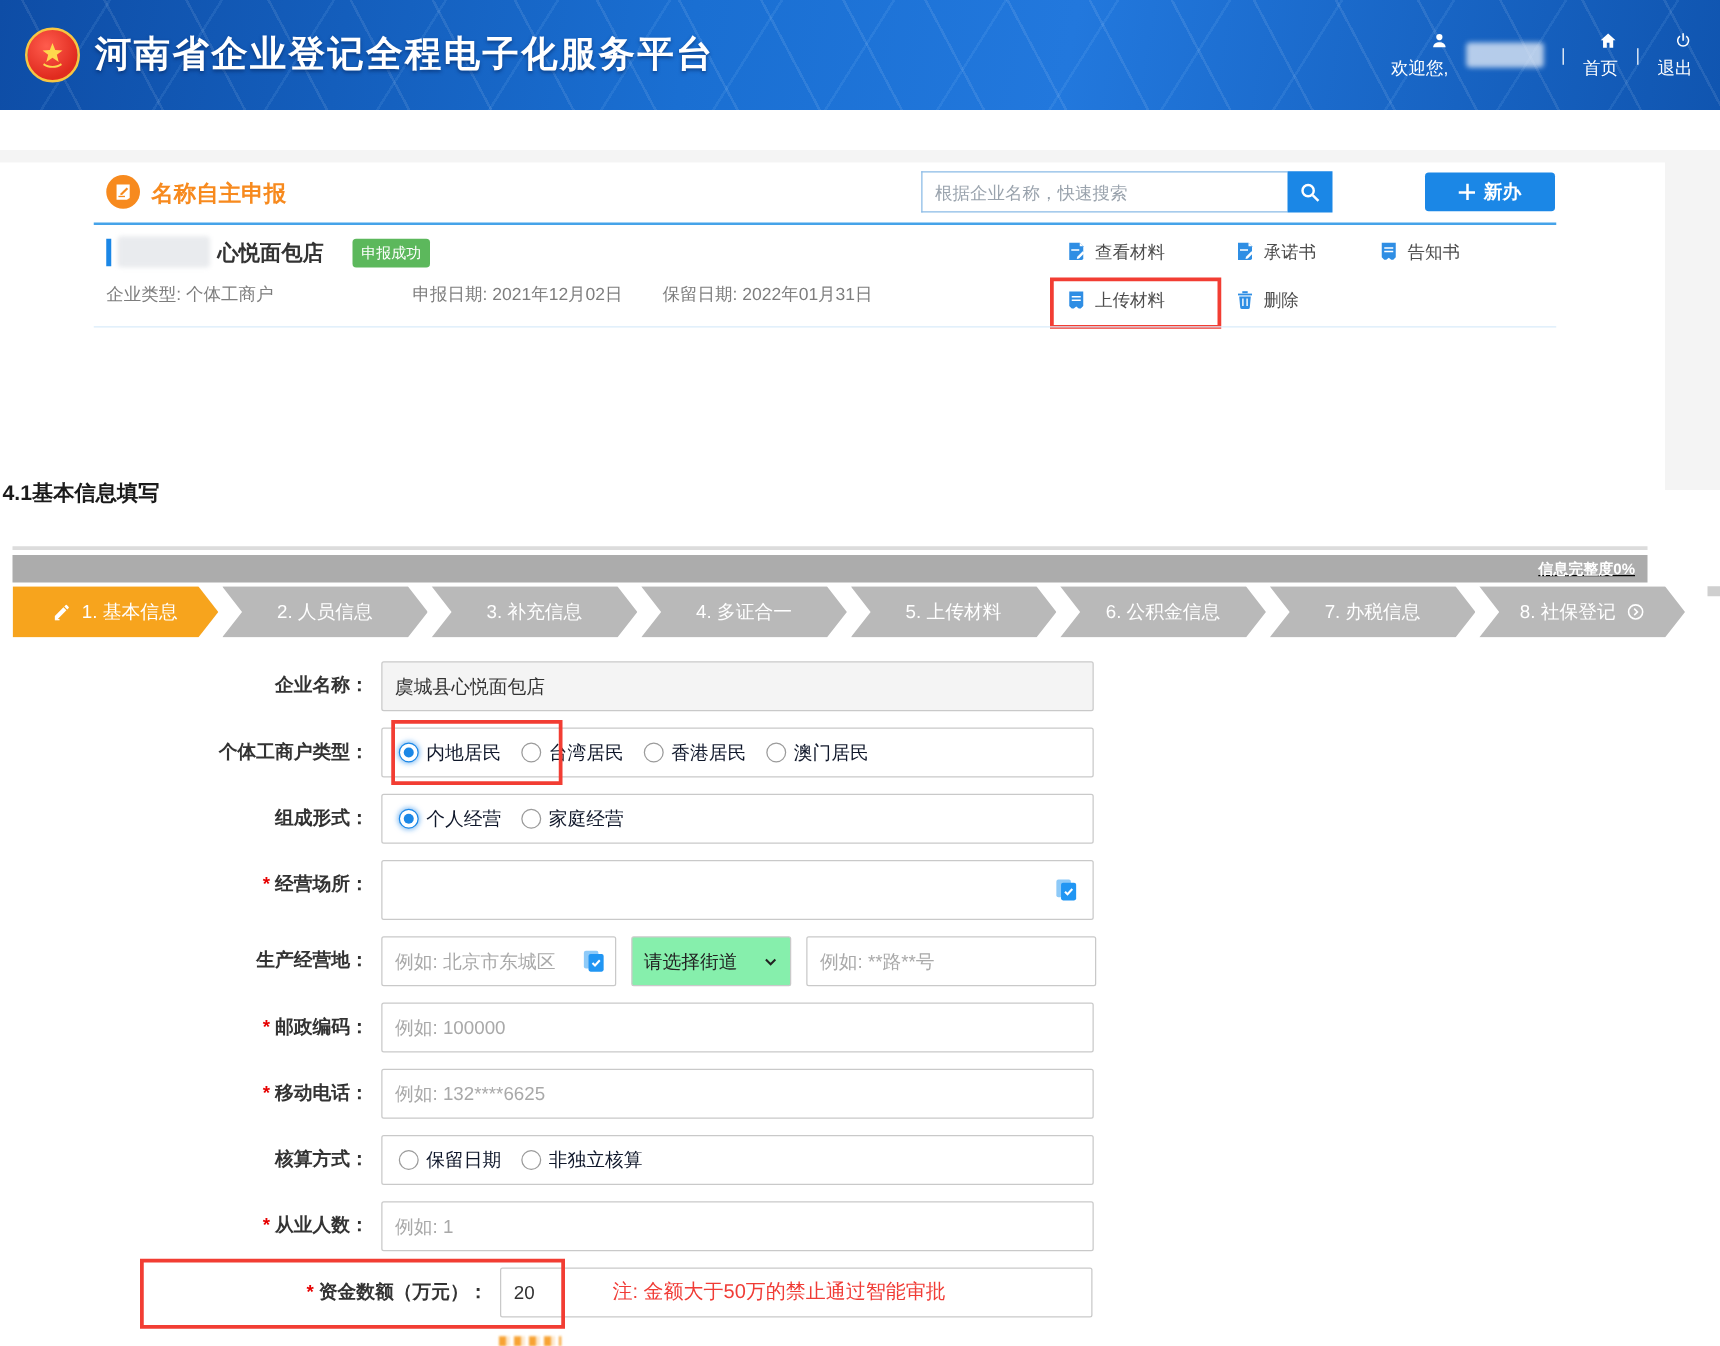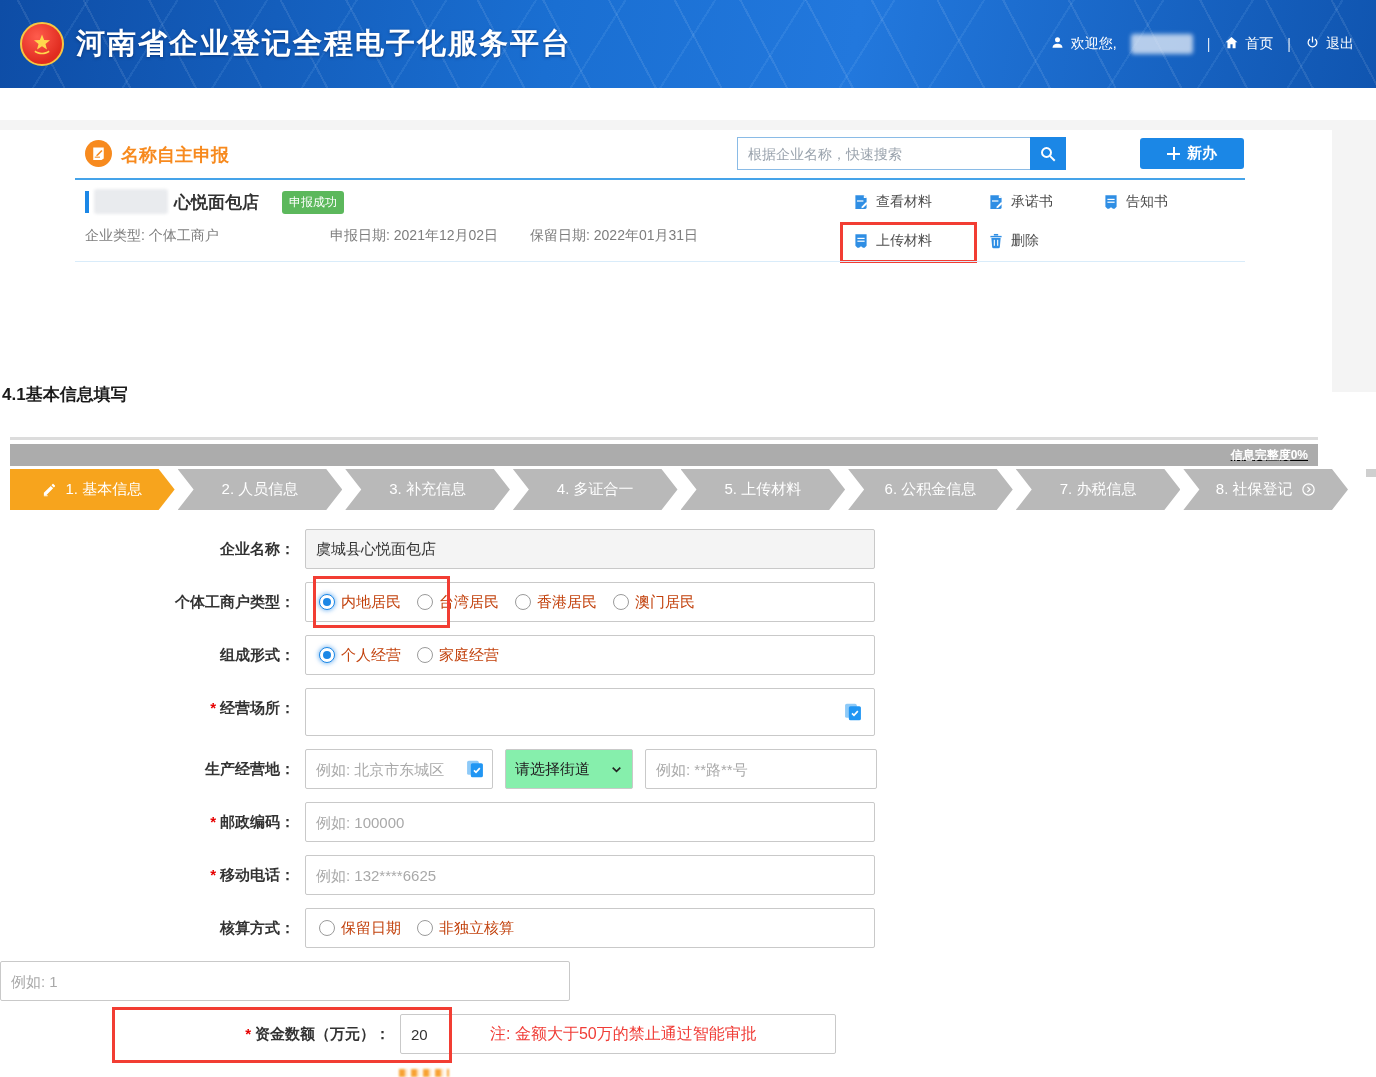--- a/index.html
+++ b/index.html
@@ -17,21 +17,21 @@
       repeating-linear-gradient(-58deg, transparent 0 74px, rgba(160,210,255,.10) 74px 76px);
     }
   .emblem { position:relative; width:44px; height:44px; margin-left:20px; border-radius:50%;
     background:radial-gradient(circle at 38% 32%, #ff5c4d, #e02b1f 70%); border:2px solid #f7c642;
     display:flex; align-items:center; justify-content:center; flex:0 0 auto; }
   .emblem svg { width:26px; height:26px; }
   .hdr-title { position:relative; color:#fff; font-size:29px; font-weight:bold; letter-spacing:2px;
     margin-left:12px; text-shadow:0 1px 3px rgba(0,30,80,.55); }
   .hdr-right { position:absolute; right:22px; top:0; height:88px; display:flex; align-items:center;
     gap:14px; color:#fff; font-size:14px; }
-  .hdr-link { display:flex; align-items:flex-start; gap:6px; color:#fff; cursor:pointer; }
+  .hdr-link { display:flex; align-items:flex-end; gap:6px; color:#fff; cursor:pointer;flex-direction:column; }
   .hdr-right svg { width:15px; height:15px; fill:#fff; }
   .hdr-divider { opacity:.85; }
   .blur-name { width:62px; height:20px; border-radius:3px; background:rgba(235,240,248,.75); filter:blur(2px); }
 
   
   .band { position:absolute; left:0; top:88px; width:1376px; height:272px; background:#f4f4f4;margin-top:32px; }
   .card { position:absolute; left:0; top:10px; width:1332px; height:262px; background:#fff; }
   .sec-icon { position:absolute; left:85px; top:10px; width:27px; height:27px; border-radius:50%;
     background:#f78a1e; display:flex; align-items:center; justify-content:center; }
   .sec-icon svg { width:15px; height:15px; fill:#fff; }
@@ -52,21 +52,21 @@
   .plus::after { left:0; top:5.5px; width:13px; height:2px; }
   .blue-underline { position:absolute; left:75px; top:48px; width:1170px; height:2px; background:#45a3e9; }
 
   .vbar { position:absolute; left:85px; top:61px; width:4px; height:22px; background:#1b87e6; }
   .blur-company { position:absolute; left:94px; top:59px; width:74px; height:25px; border-radius:3px;
     background:#e9ebee; filter:blur(1.5px); }
   .company-name { position:absolute; left:174px; top:61px; font-size:17px; font-weight:bold; color:#333; }
   .badge { position:absolute; left:282px; top:61px; background:#5cb85c; color:#fff; font-size:12px;
     padding:3px 7px; border-radius:3px; }
   .meta { position:absolute; top:97px; font-size:14px; color:#7d7d7d; }
-  .action { position:absolute; display:flex; align-items:center; gap:7px; font-size:14px; color:#4d4d4d;
+  .action { position:absolute; display:flex; align-items:flex-start; gap:7px; font-size:14px; color:#4d4d4d;
     cursor:pointer; }
   .action svg { width:16px; height:16px; }
   .item-bottom { position:absolute; left:75px; top:131px; width:1170px; height:1px; background:#d9ecfa; }
   .hlbox { position:absolute; border:3px solid #f23d33; pointer-events:none; }
   .scroll-frag { position:absolute; left:1366px; top:349px; width:10px; height:8px; background:#cfcfcf; }
 
   
   .doc-heading { position:absolute; left:2px; top:383px; font-size:17px; font-weight:bold; color:#1a1a1a; }
 
   
@@ -88,39 +88,39 @@
   .frow { position:relative; display:flex; margin-bottom:13px; }
   .flabel { width:305px; text-align:right; padding-right:10px; font-size:15px; font-weight:bold;
     color:#333; line-height:40px; white-space:nowrap; }
   .req { color:#e60000; margin-right:4px; }
   .tbox { width:570px; height:40px; border:1px solid #c9c9c9; border-radius:2px; padding:0 10px;
     font-size:15px; color:#333; outline:none; font-family:inherit; }
   .tbox::placeholder { color:#a9a9a9; }
   .tbox.readonly { background:#f4f4f4; }
   .rgroup { width:570px; height:40px; border:1px solid #c9c9c9; border-radius:2px; display:flex;
     align-items:center; padding:0 13px; gap:16px; background:#fff; }
-  .radio { display:flex; align-items:center; gap:6px; font-size:15px; color:#c2410c; cursor:pointer; }
+  .radio { display:flex; align-items:center; gap:6px; font-size:15px; color:#0f172a; cursor:pointer; }
   .rdot { position:relative; width:16px; height:16px; border-radius:50%; border:1px solid #9b9b9b;
     background:#fff; flex:0 0 auto; }
   .rdot.on { border-color:#1b87e6; box-shadow:0 0 4px 1px rgba(40,140,235,.55); }
   .rdot.on::after { content:""; position:absolute; left:3px; top:3px; right:3px; bottom:3px;
     border-radius:50%; background:#1b87e6; }
   .ctrl-rel { position:relative; }
   .tall { height:48px; padding-right:36px; }
   .in-icon { position:absolute; width:20px; height:20px; cursor:pointer; }
   .pp-group { display:flex; gap:12px; }
   .pp1 { width:188px; padding-right:12px; }
   .pp1-icon { left:160px; top:10px; }
   .fakeselect { width:128px; height:40px; border:1px solid #c9c9c9; border-radius:2px; display:flex;
     align-items:center; justify-content:space-between; padding:0 9px; font-size:15px; color:#222;
     cursor:pointer; background:#86efac; }
   .fakeselect svg { width:13px; height:13px; }
   .pp3 { width:232px; }
   .frow.capital .flabel { width:400px; }
-  .frow.capital .tbox { width:436px; }
+  .frow.capital .tbox { width:474px; }
   .cap-note { position:absolute; left:505px; top:0; line-height:40px; font-size:16px; color:#f03c36;
     pointer-events:none; white-space:nowrap; }
   .cutoff { position:absolute; left:399px; top:1069px; width:50px; height:8px; opacity:.9;
     background:repeating-linear-gradient(90deg,#f7991e 0 6px,rgba(247,153,30,.25) 6px 9px,transparent 9px 12px);
     filter:blur(1px); }
 </style>
 </head>
 <body>
 
 <div class="page">
@@ -387,20 +387,21 @@
           <span>保留日期</span>
         </span>
         <span class="radio">
           <span class="rdot"></span>
           <span>非独立核算</span>
         </span>
       </div>
     </div>
 
     <div class="frow">
+      <div class="flabel"><span class="req">*</span><span>从业人数：</span></div>
       <input class="tbox" placeholder="例如: 1" style="">
     </div>
 
     <div class="frow capital">
       <div class="flabel"><span class="req">*</span><span>资金数额（万元）：</span></div>
       <div class="ctrl-rel">
         <input class="tbox" value="20" style="">
         <span class="cap-note" style="left:90px">注: 金额大于50万的禁止通过智能审批</span>
       </div>
       <div class="hlbox" style="left:112px;top:-7px;width:340px;height:56px"></div>

